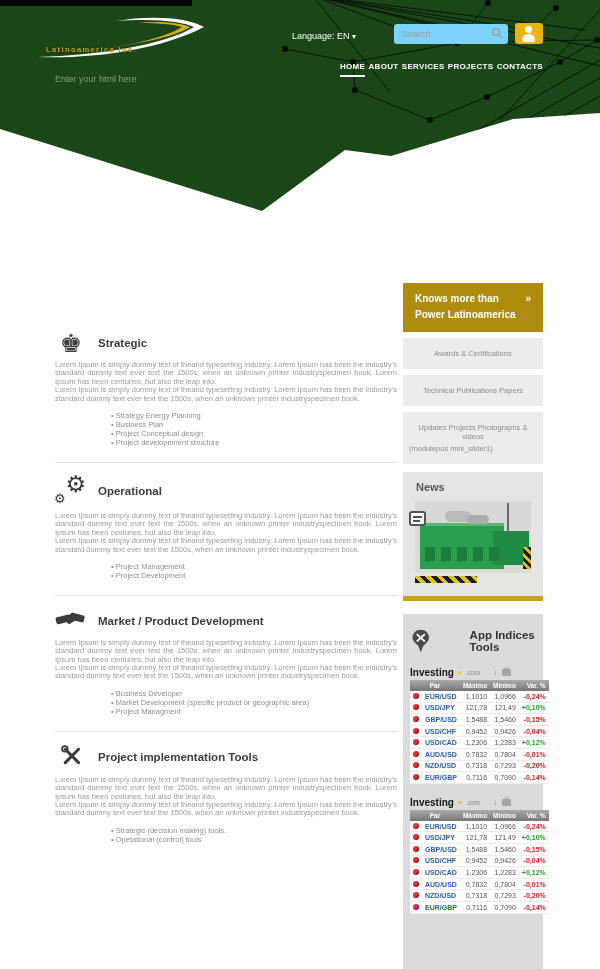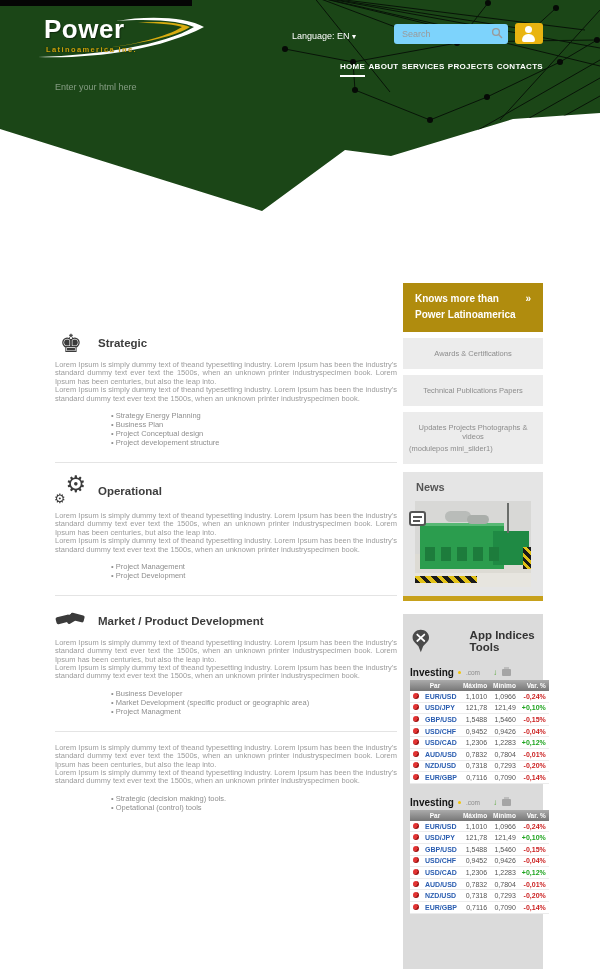--- a/index.html
+++ b/index.html
@@ -48,21 +48,21 @@
   .userbtn .head { position:absolute; left:10px; top:3px; width:7px; height:7px; border-radius:50%; background:#fff; }
   .userbtn .body { position:absolute; left:7px; top:11px; width:13px; height:8px; border-radius:6px 6px 2px 2px; background:#fff; }
 
   .nav { position:absolute; top:62px; left:340px; width:203px; display:flex; justify-content:space-between; }
   .nav a {
     color:#ffffff; font-size:8px; font-weight:bold; letter-spacing:.3px;
     text-decoration:none; padding-bottom:4px;
   }
   .nav a.active { border-bottom:2px solid #ffffff; }
 
-  .html-hint { position:absolute; left:55px; top:82px; font-size:9px; color:rgba(255,255,255,.45); }
+  .html-hint { position:absolute; left:55px; top:74px; font-size:9px; color:rgba(255,255,255,.45); }
 
   
   .content { position:absolute; left:55px; top:318px; width:342px; }
   .section { padding:12px 0 15px; }
   .section + .section { border-top:1px solid #e4e4e4; }
   .sec-head { display:flex; align-items:center; gap:11px; margin-bottom:5px; min-height:26px; }
   .sec-icon { width:32px; flex:0 0 32px; text-align:center; color:#3b3b3b; position:relative; }
   .glyph-king { font-size:25px; line-height:1; color:#3b3b3b; }
   .gears { display:inline-block; position:relative; width:30px; height:28px; }
   .gear-big { position:absolute; right:0; top:-2px; font-size:23px; color:#3b3b3b; line-height:1; }
@@ -178,21 +178,20 @@
           <circle cx="560" cy="62" r="3"></circle>
       </g>
     </svg>
     <div class="topstrip"></div>
 
     <div class="logo">
       <svg width="175" height="50" viewBox="0 0 175 50">
         <path d="M2 43 C 52 45 122 37 168 13 C 152 3 112 1 80 7 C 120 4 148 8 158 13 C 128 31 64 41 2 43 Z" fill="#ffffff"></path>
         <path d="M62 35 C 112 29 142 21 154 13 C 142 8 120 7 102 9 C 126 9 140 11 146 13 C 130 23 98 31 62 35 Z" fill="#d8ac10"></path>
       </svg>
-      <div class="logo-title">Power</div>
       <div class="logo-sub">Latinoamerica Inc.</div>
     </div>
 
     <div class="lang">
       <span>Language: EN</span>
       <span class="caret">▾</span>
     </div>
 
     <div class="searchwrap">
       <input type="text" placeholder="Search" style="">
@@ -266,20 +265,32 @@
       <p class="sec-p">Lorem Ipsum is simply dummy text of theand typesetting industry. Lorem Ipsum has been the industry's standard dummy text ever text the 1500s, when an unknown printer industryspecimen book. Lorem Ipsum has been centuries, but also the leap into.</p>
       <p class="sec-p">Lorem Ipsum is simply dummy text of theand typesetting industry. Lorem Ipsum has been the industry's standard dummy text ever text the 1500s, when an unknown printer industryspecimen book.</p>
       <ul class="sec-bullets">
         <li>Business Developer</li>
         <li>Market Development (specific product or geographic area)</li>
         <li>Project Managment</li>
       </ul>
     </section>
 
     <section class="section">
+      <div class="sec-head">
+        <span class="sec-icon">
+          <svg viewBox="0 0 26 26" width="23" height="23">
+            <g stroke="#3b3b3b" stroke-width="3.4" stroke-linecap="round">
+              <line x1="6" y1="6" x2="21" y2="21"></line>
+              <line x1="21" y1="6" x2="6" y2="21"></line>
+            </g>
+            <circle cx="5.5" cy="5.5" r="3.2" fill="none" stroke="#3b3b3b" stroke-width="2"></circle>
+          </svg>
+        </span>
+        <h2 class="sec-title">Project implementation Tools</h2>
+      </div>
       <p class="sec-p">Lorem Ipsum is simply dummy text of theand typesetting industry. Lorem Ipsum has been the industry's standard dummy text ever text the 1500s, when an unknown printer industryspecimen book. Lorem Ipsum has been centuries, but also the leap into.</p>
       <p class="sec-p">Lorem Ipsum is simply dummy text of theand typesetting industry. Lorem Ipsum has been the industry's standard dummy text ever text the 1500s, when an unknown printer industryspecimen book.</p>
       <ul class="sec-bullets">
         <li>Strategic (decision making) tools.</li>
         <li>Opetational (control) tools</li>
       </ul>
     </section>
   </div>
 
   <aside class="sidebar">

